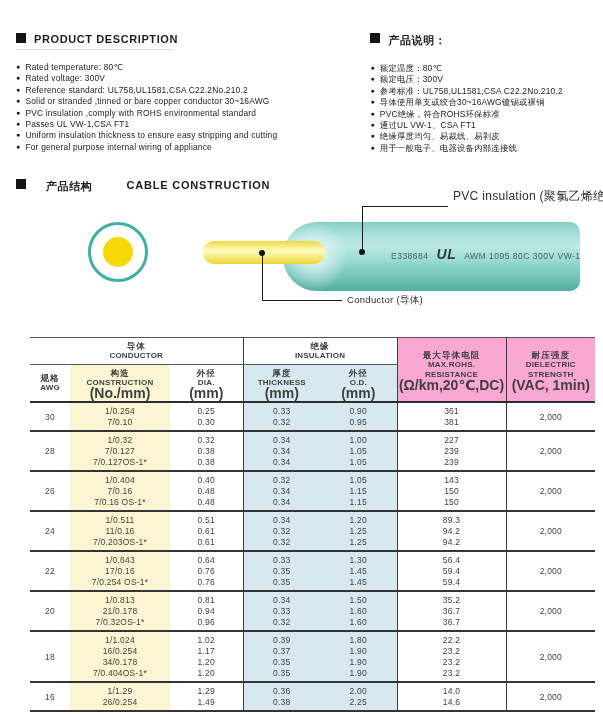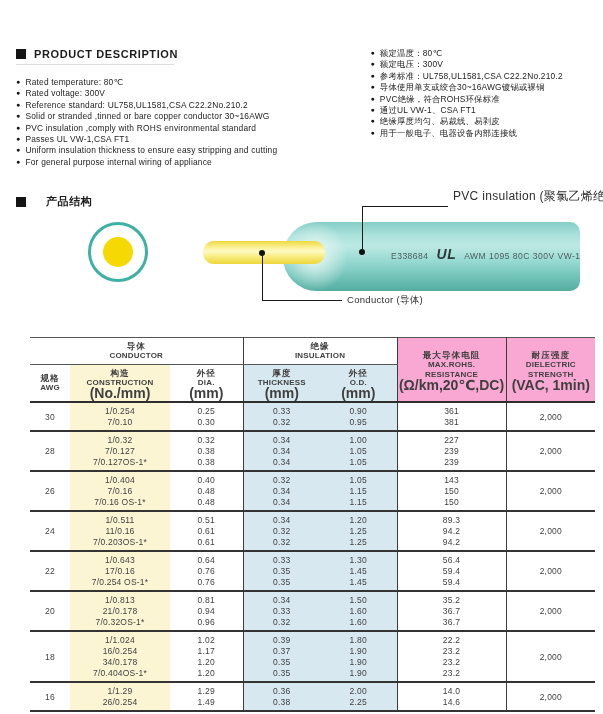--- a/index.html
+++ b/index.html
@@ -1,21 +1,21 @@
 <!DOCTYPE html>
 <html><head>
 <meta charset="utf-8">
 <style>
   html,body{margin:0;padding:0;}
   body{
     width:603px;height:714px;position:relative;overflow:hidden;background:#ffffff;
     font-family:"Liberation Sans","DejaVu Sans",sans-serif;color:#333;
   }
   
-  .sec-heading{display:flex;align-items:center;gap:8px;font-size:11px;font-weight:bold;color:#1c1c1c;letter-spacing:0.6px;white-space:nowrap;margin-top:15px;}
+  .sec-heading{display:flex;align-items:flex-start;gap:8px;font-size:11px;font-weight:bold;color:#1c1c1c;letter-spacing:0.6px;white-space:nowrap;}
   .sq{width:10px;height:10px;background:#141414;display:inline-block;flex:0 0 auto;}
   .u-line{height:1px;background:#dcdcdc;width:158px;margin-top:4px;}
   
   .topcols{position:absolute;top:33px;left:0;width:603px;display:flex;}
   .col-en{margin-left:16px;width:352px;}
   .col-cn{margin-left:6px;width:235px;}
   ul.bullets{list-style:none;margin:12px 0 0 0;padding:0;font-size:8.4px;line-height:11.4px;letter-spacing:0.2px;color:#222;white-space:nowrap;}
   .col-cn ul.bullets{margin-top:15px;}
   .blt{font-size:7px;margin-right:5px;position:relative;top:-1px;color:#141414;}
   
@@ -74,36 +74,41 @@
         <li><span class="blt">●</span><span>Rated voltage: 300V</span></li>
         <li><span class="blt">●</span><span>Reference standard: UL758,UL1581,CSA C22.2No.210.2</span></li>
         <li><span class="blt">●</span><span>Solid or stranded ,tinned or bare copper conductor 30~16AWG</span></li>
         <li><span class="blt">●</span><span>PVC insulation ,comply with ROHS environmental standard</span></li>
         <li><span class="blt">●</span><span>Passes UL VW-1,CSA FT1</span></li>
         <li><span class="blt">●</span><span>Uniform insulation thickness to ensure easy stripping and cutting</span></li>
         <li><span class="blt">●</span><span>For general purpose internal wiring of appliance</span></li>
       </ul>
   </div>
   <div class="col-cn">
+    <div class="sec-heading">
+      <span class="sq"></span>
+      <span>产品说明：</span>
+    </div>
     <ul class="bullets">
         <li><span class="blt">●</span><span>额定温度：80℃</span></li>
         <li><span class="blt">●</span><span>额定电压：300V</span></li>
         <li><span class="blt">●</span><span>参考标准：UL758,UL1581,CSA C22.2No.210.2</span></li>
         <li><span class="blt">●</span><span>导体使用单支或绞合30~16AWG镀锡或裸铜</span></li>
         <li><span class="blt">●</span><span>PVC绝缘，符合ROHS环保标准</span></li>
         <li><span class="blt">●</span><span>通过UL VW-1、CSA FT1</span></li>
         <li><span class="blt">●</span><span>绝缘厚度均匀、易裁线、易剥皮</span></li>
         <li><span class="blt">●</span><span>用于一般电子、电器设备内部连接线</span></li>
       </ul>
   </div>
 </div>
 
 <div class="abs sec-heading" id="construction-heading">
   <span class="sq"></span>
   <span>产品结构</span>
+  <span class="en">CABLE CONSTRUCTION</span>
 </div>
 
 <div class="abs" id="xsec-outer"></div>
 <div class="abs" id="xsec-inner"></div>
 <div class="abs" id="cable-body"></div>
 <div class="abs" id="cable-endcap"></div>
 <div class="abs" id="conductor-tube"></div>
 <div class="abs" id="cable-marking">
   <span>E338684</span><span class="ul-mark">UL</span><span>AWM 1095 80C 300V VW-1</span>
 </div>

